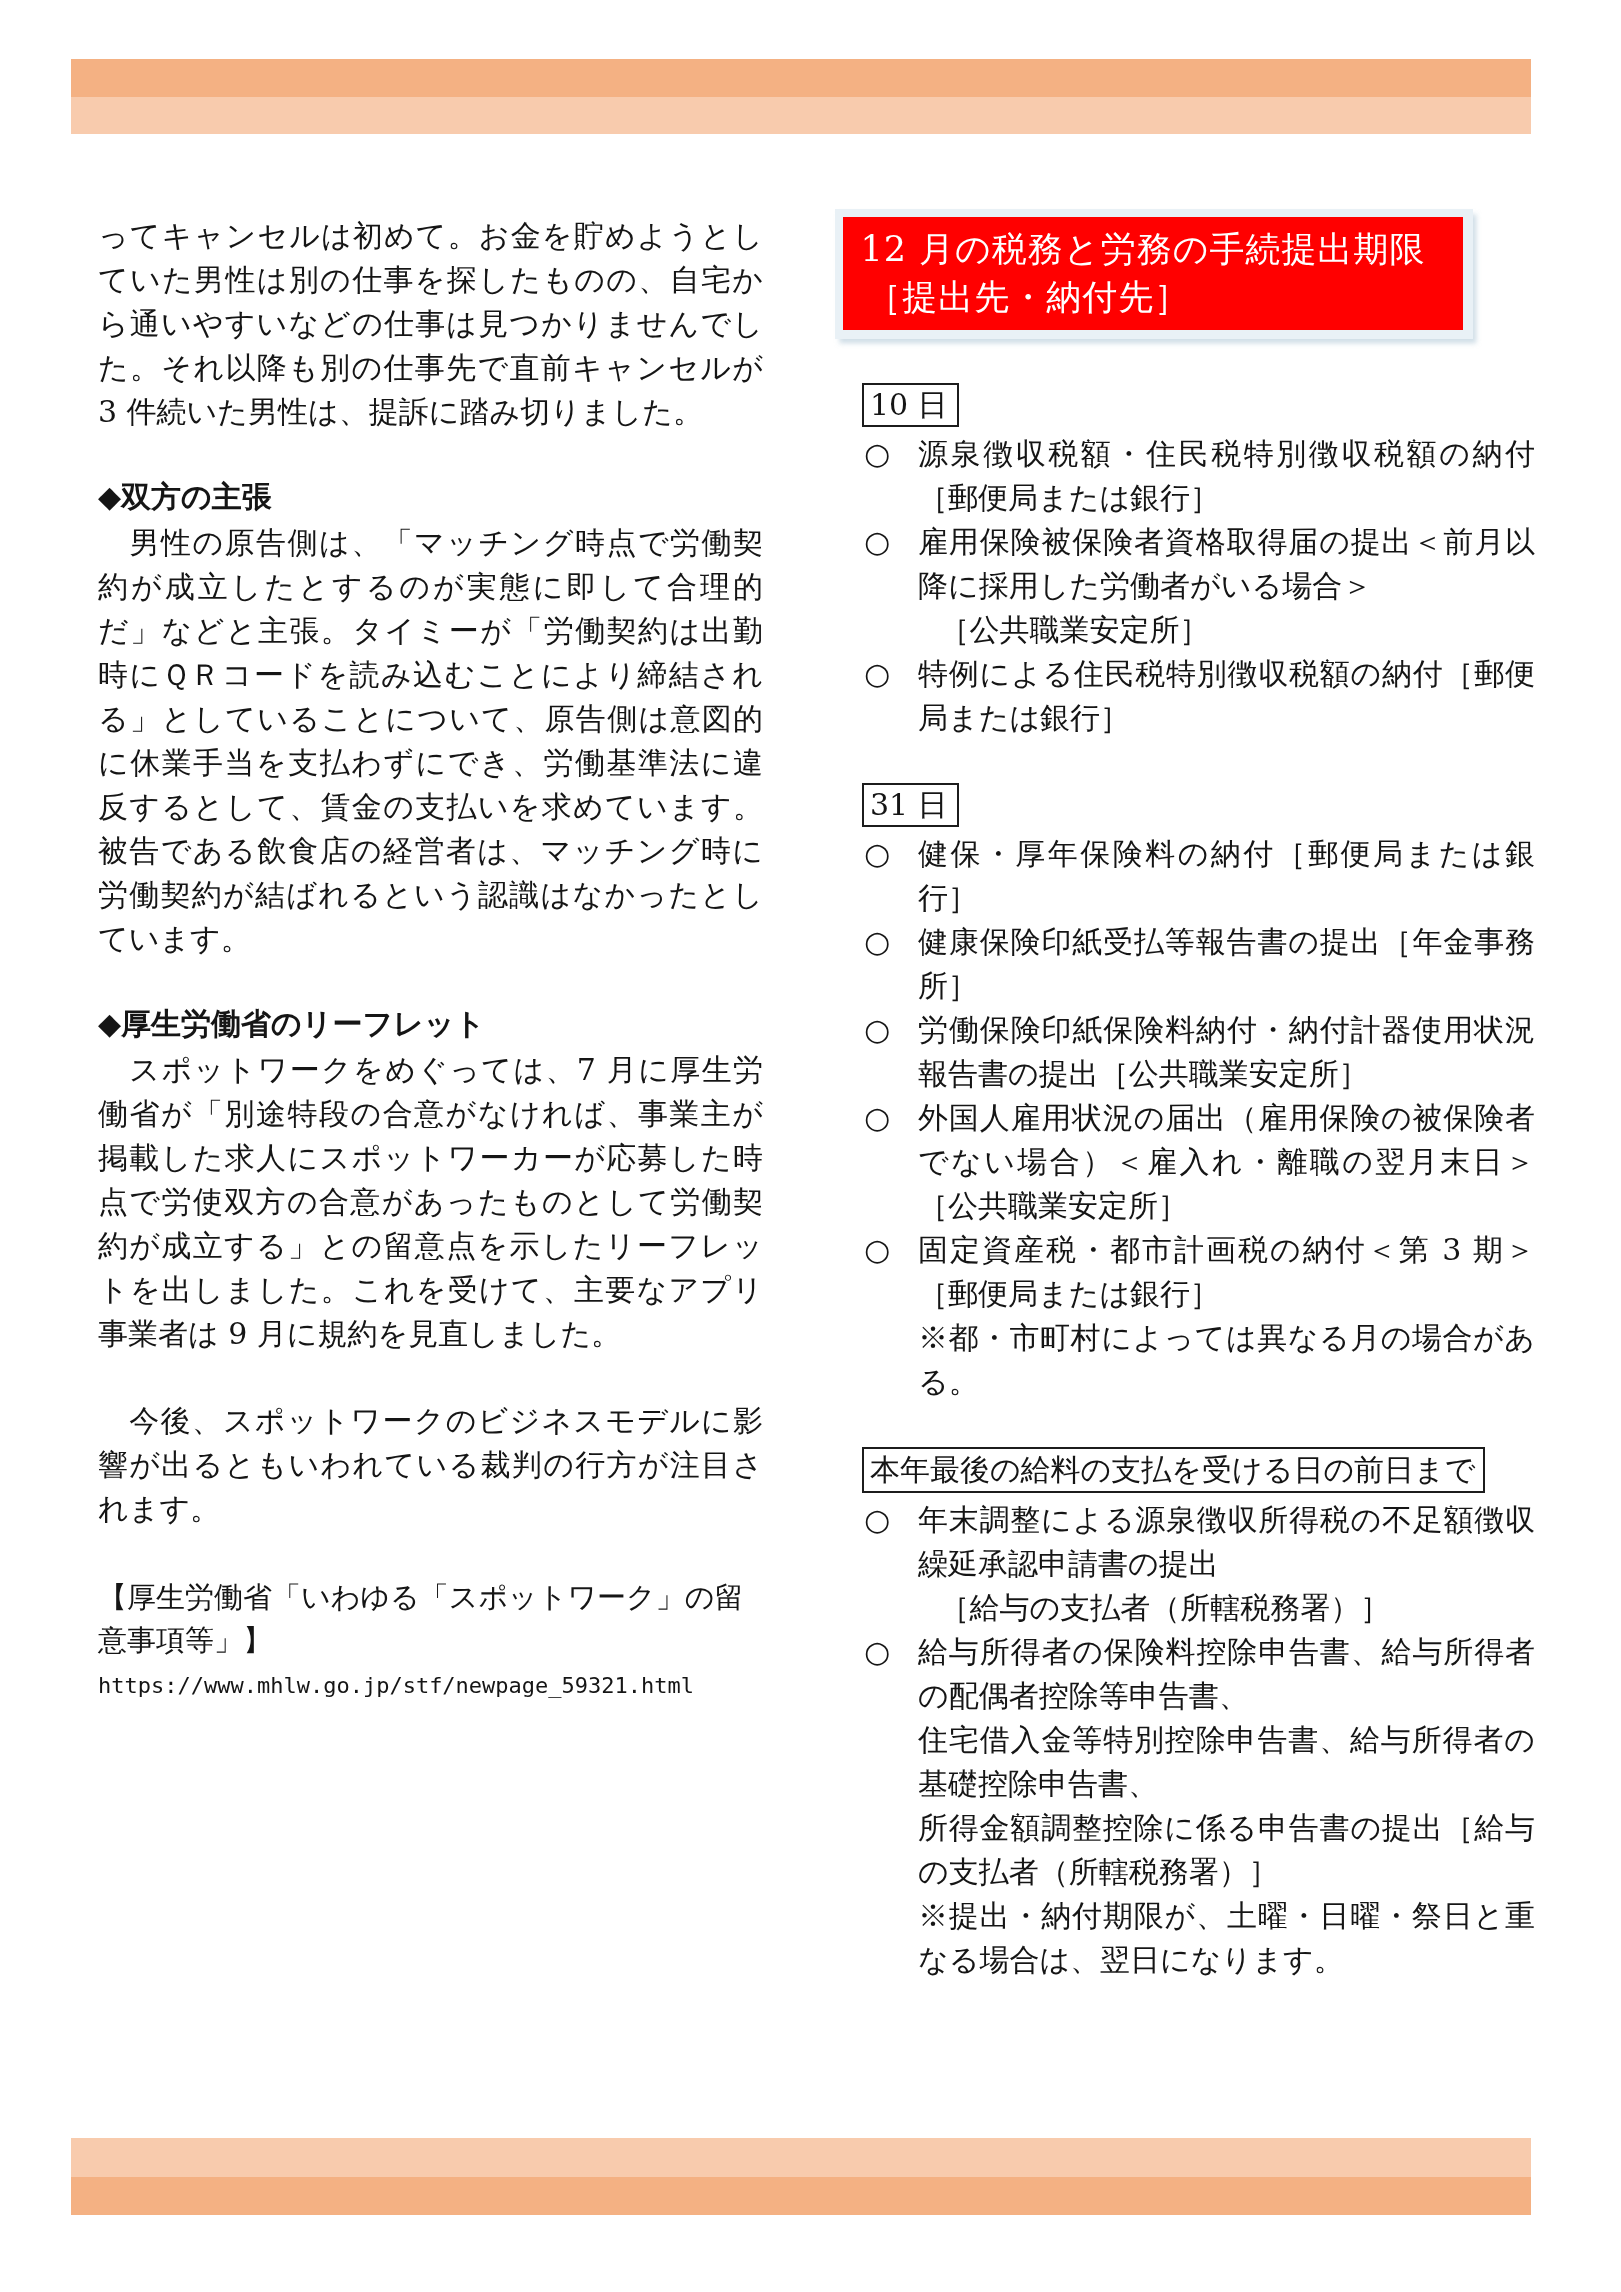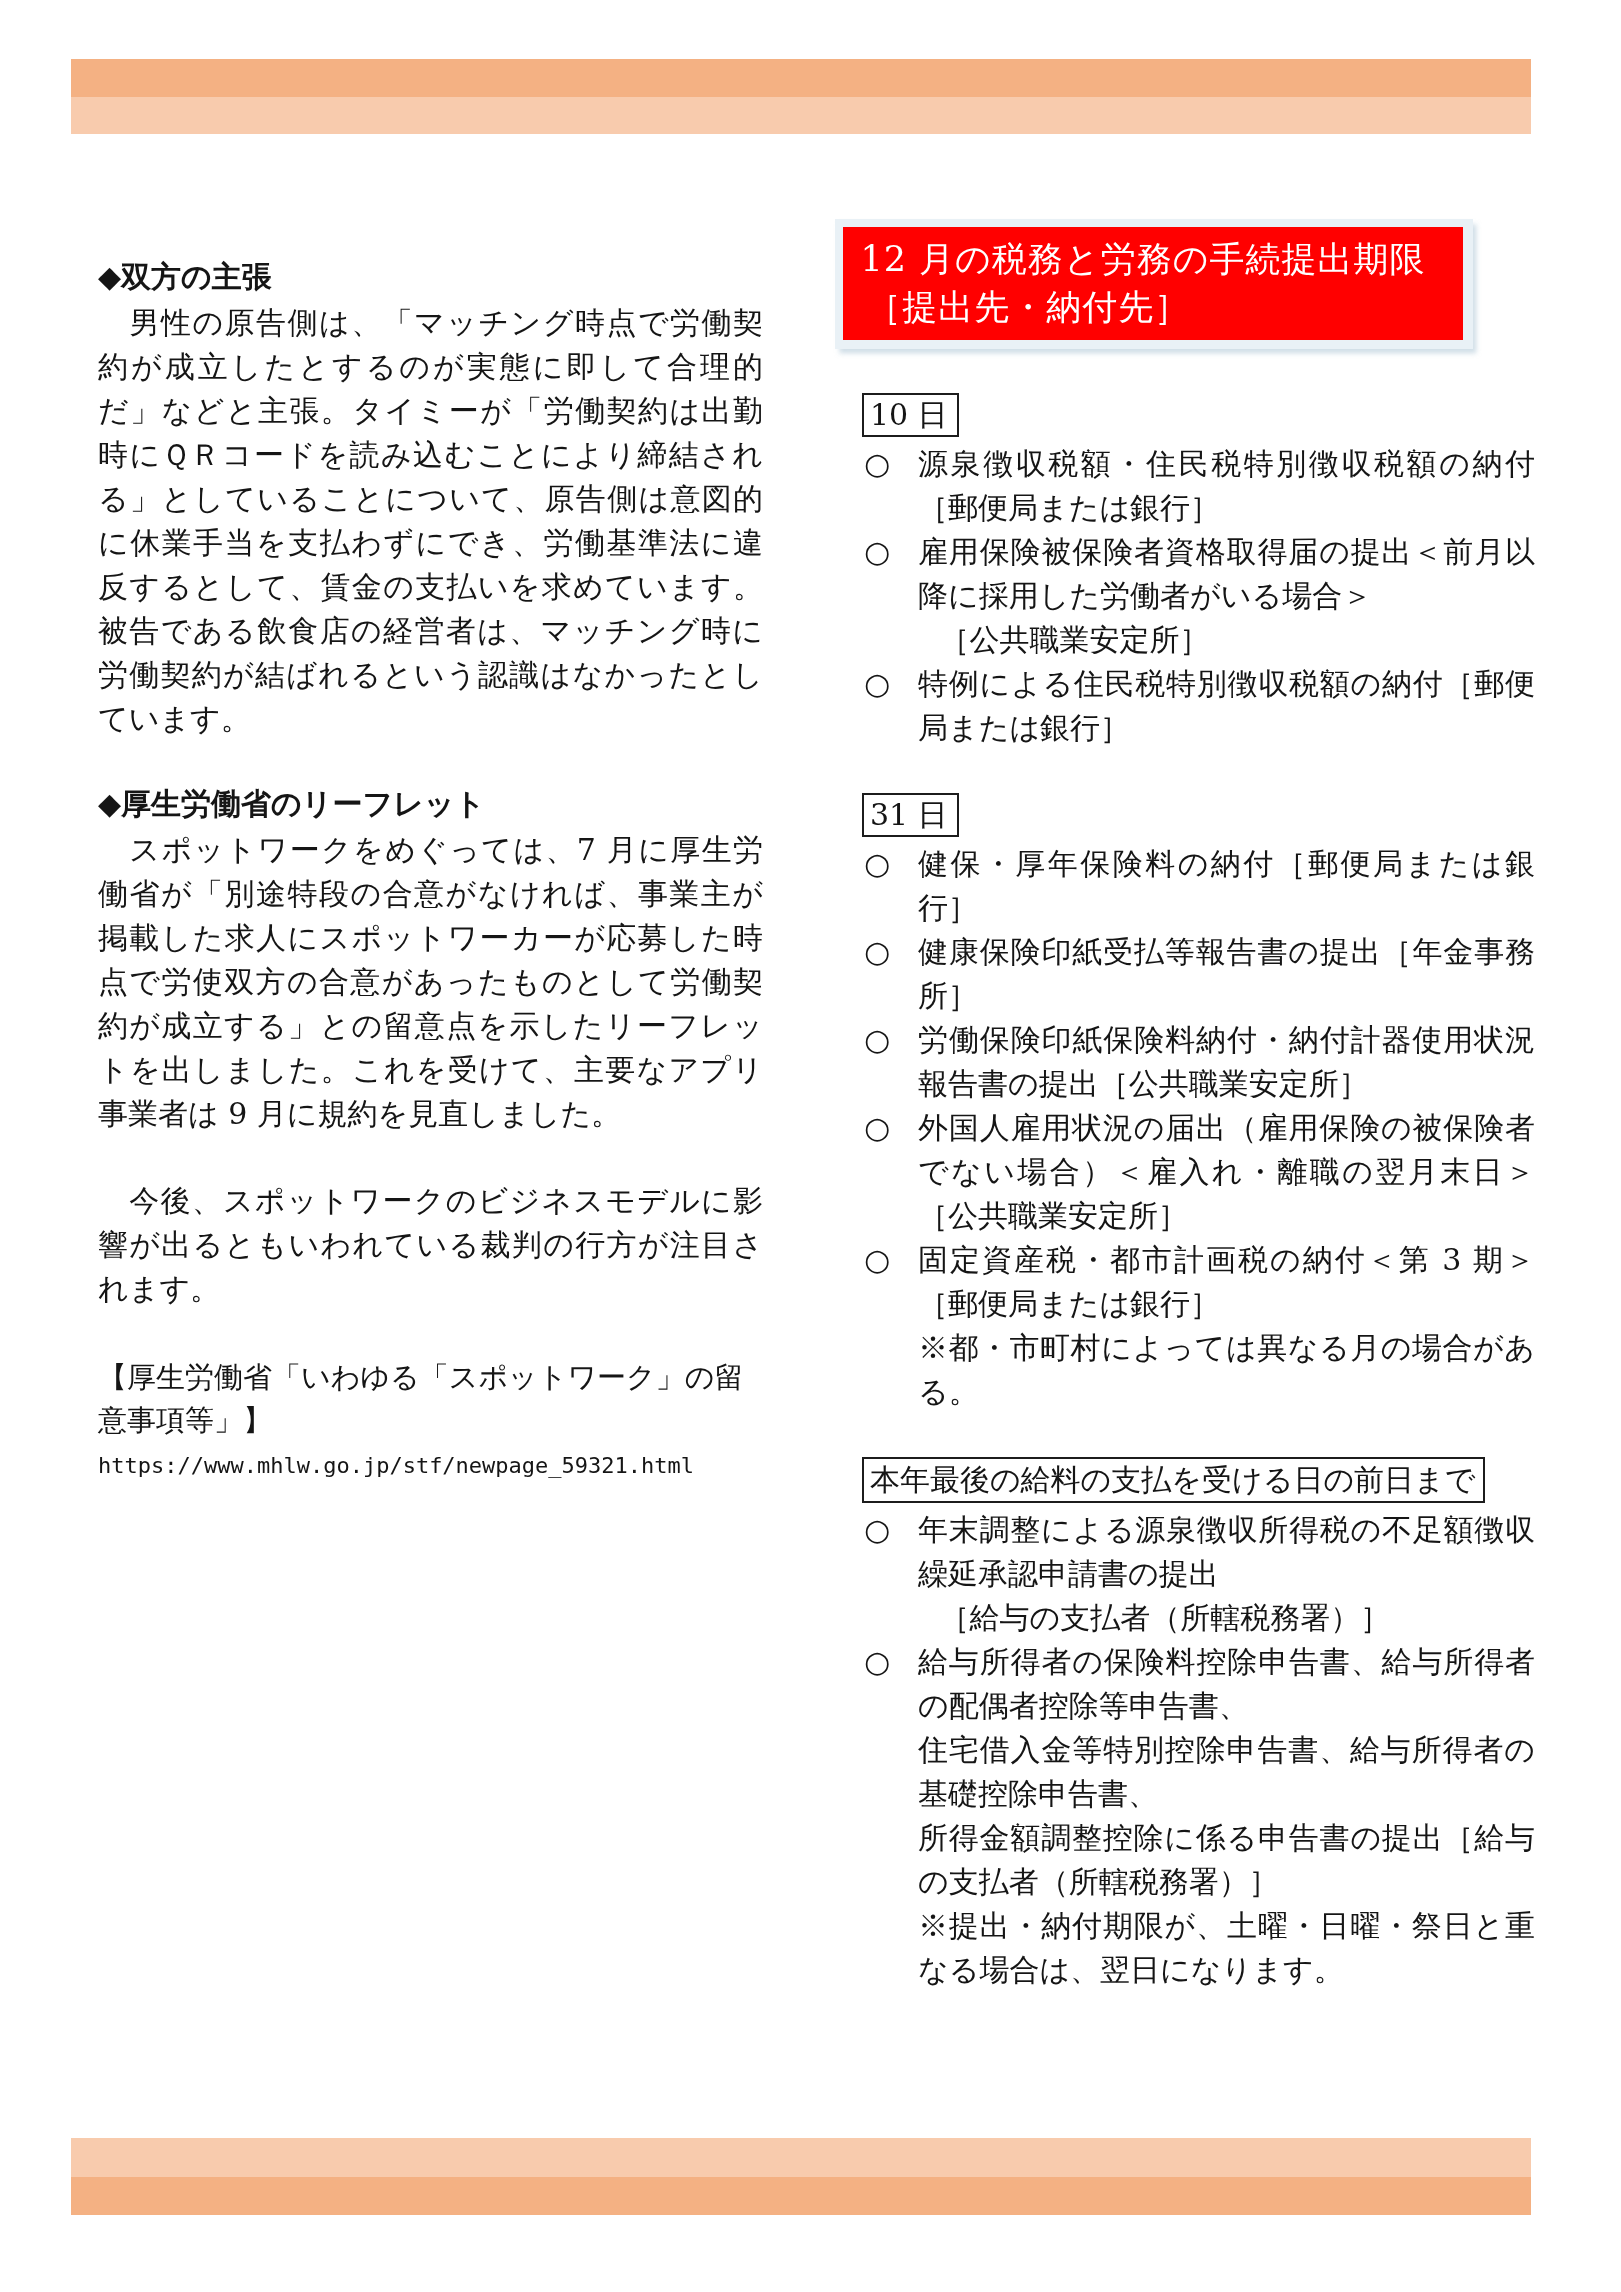--- a/index.html
+++ b/index.html
@@ -13,21 +13,21 @@
   }
   
   .band { position:absolute; left:71px; width:1460px; }
   .band-top-dark    { top:59px;   height:38px; }
   .band-top-light   { top:97px;   height:37px; }
   .band-bot-light   { top:2138px; height:39px; }
   .band-bot-dark    { top:2177px; height:38px; }
 
   
   .col-left  { position:absolute; left:98px; top:214px; width:665px; }
-  .col-right { position:absolute; left:835px; top:219px; width:700px; }
+  .col-right { position:absolute; left:835px; top:209px; width:700px; }
 
   .body-text {
     font-size:30px; line-height:44px;
     text-align:justify;
     margin:0;
   }
   .sec-heading {
     font-family:"DejaVu Sans","Liberation Sans",sans-serif;
     font-weight:bold;
     font-size:30px; line-height:44px;
@@ -86,20 +86,21 @@
 </head>
 <body>
 
 <div class="page">
 
   <div class="band band-top-dark" style="background: rgb(244, 177, 131);"></div>
   <div class="band band-top-light" style="background: rgb(248, 203, 173);"></div>
 
   <div class="col-left">
 
+    <p class="body-text">ってキャンセルは初めて。お金を貯めようとしていた男性は別の仕事を探したものの、自宅から通いやすいなどの仕事は見つかりませんでした。それ以降も別の仕事先で直前キャンセルが 3 件続いた男性は、提訴に踏み切りました。</p>
 
     <h3 class="sec-heading">◆双方の主張</h3>
     <p class="body-text">　男性の原告側は、「マッチング時点で労働契約が成立したとするのが実態に即して合理的だ」などと主張。タイミーが「労働契約は出勤時にＱＲコードを読み込むことにより締結される」としていることについて、原告側は意図的に休業手当を支払わずにでき、労働基準法に違反するとして、賃金の支払いを求めています。被告である飲食店の経営者は、マッチング時に労働契約が結ばれるという認識はなかったとしています。</p>
 
     <h3 class="sec-heading">◆厚生労働省のリーフレット</h3>
     <p class="body-text">　スポットワークをめぐっては、7 月に厚生労働省が「別途特段の合意がなければ、事業主が掲載した求人にスポットワーカーが応募した時点で労使双方の合意があったものとして労働契約が成立する」との留意点を示したリーフレットを出しました。これを受けて、主要なアプリ事業者は 9 月に規約を見直しました。</p>
 
     <p class="body-text outro">　今後、スポットワークのビジネスモデルに影響が出るともいわれている裁判の行方が注目されます。</p>
 
     <div class="refblk">

